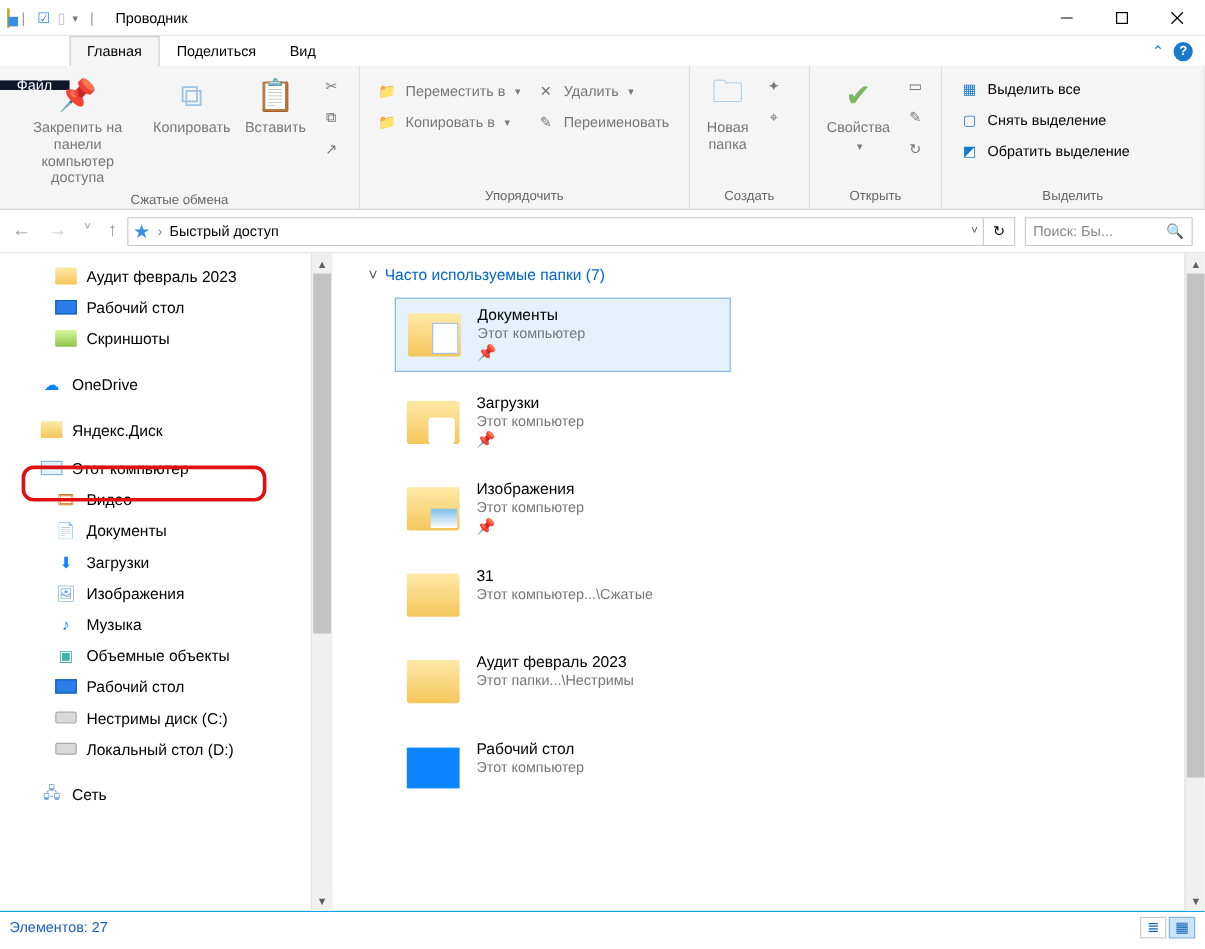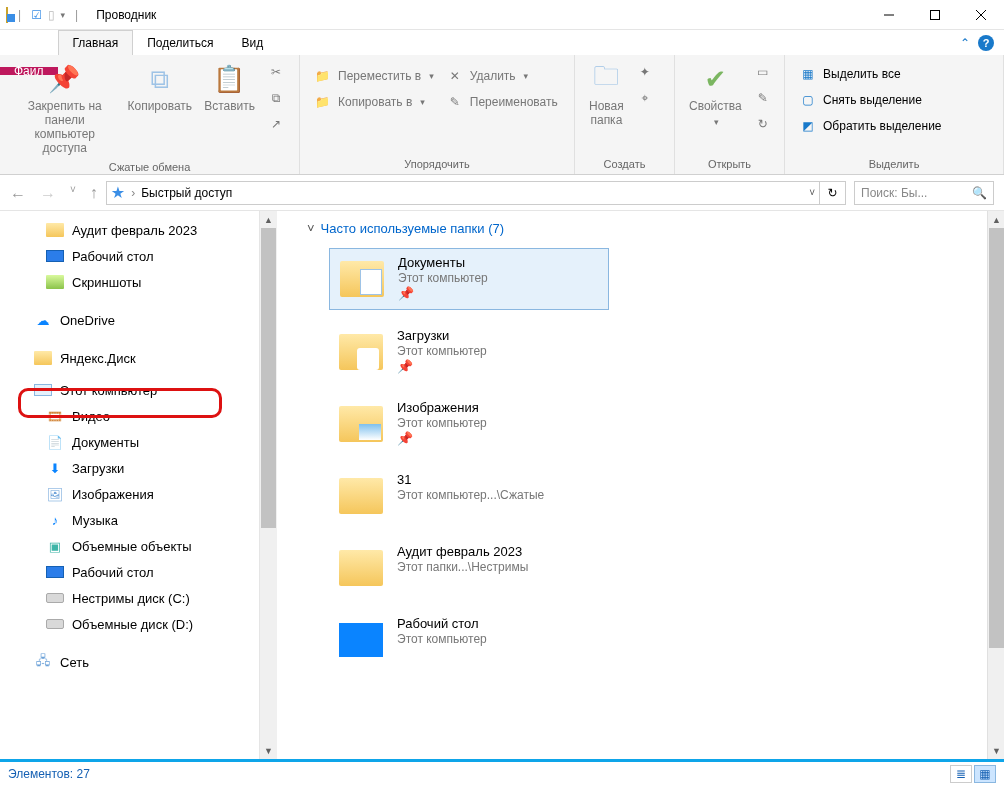--- a/index.html
+++ b/index.html
@@ -9,21 +9,21 @@
 .titlebar { height: 30px; display: flex; align-items: center; background: #fff; border-bottom: 1px solid #e5e5e5; }
 .titlebar .qat { display: flex; align-items: center; gap: 6px; padding: 0 6px; }
 .titlebar .qat-sep { color: #999; padding: 0 4px; }
 .titlebar .title { padding-left: 8px; }
 .titlebar .spacer { flex: 1; }
 .win-btn { width: 46px; height: 30px; display: flex; align-items: center; justify-content: center; }
 
 
 .menutabs { height: 25px; display: flex; align-items: stretch; background: #fff; }
 .menutabs .tab { padding: 4px 14px; font-size: 12px; display: flex; align-items: center; }
-.menutabs .tab.file { background: #be185d; color: #fff; margin-top: 37px; }
+.menutabs .tab.file { background: #0f172a; color: #fff; margin-top: 37px; }
 .menutabs .tab.active { border: 1px solid #d0d0d0; border-bottom: none; background: #f5f5f5; }
 .menutabs .spacer { flex: 1; }
 .menutabs .right { display: flex; align-items: center; gap: 8px; padding-right: 10px; }
 .help-circle { width: 16px; height: 16px; border-radius: 50%; background:#1979ca; color:#fff; font-size:11px; display:flex;align-items:center;justify-content:center; font-weight:bold;}
 
 
 .ribbon { height: 120px; background: #f5f5f5; border-bottom: 1px solid #d0d0d0; display: flex; }
 .ribbon-group { border-right: 1px solid #e0e0e0; display: flex; flex-direction: column; }
 .ribbon-group-body { flex: 1; display: flex; align-items: flex-start; padding: 4px 8px 0 8px; }
 .ribbon-group-label { text-align: center; font-size: 11px; color: #666; padding: 2px 0 4px 0; }
@@ -60,21 +60,21 @@
 .folder-card .info { display:flex; flex-direction:column; gap:1px; font-size:13px;}
 .folder-card .sub { color:#777; font-size:12px;}
 .pin { color:#888; font-size:13px;}
 
 
 .sb-v { position:absolute; right:0; top:0; width:17px; height:100%; background:#f0f0f0; border-left:1px solid #e0e0e0;}
 .sb-thumb { position:absolute; width:15px; left:1px; background:#c2c2c2;}
 .sb-btn { position:absolute; width:17px; height:17px; display:flex;align-items:center;justify-content:center;font-size:9px;color:#606060;background:#f0f0f0;}
 
 
-.status { height: 26px; border-top:3px solid #0ea5e9; display:flex; align-items:center; padding:0 8px; font-size:12px; color:#1560b3; justify-content:space-between;}
+.status { height: 26px; border-top:1px solid #0ea5e9; display:flex; align-items:center; padding:0 8px; font-size:12px; color:#1560b3; justify-content:space-between;}
 .status .views { display:flex; gap:2px;}
 .view-btn { width:22px; height:18px; border:1px solid #ccc; display:flex;align-items:center;justify-content:center;}
 .view-btn.active { background:#cce5ff; border-color:#8ab7e0;}
 
 
 .folder-ic { width:18px;height:14px; background:linear-gradient(#ffe9a8,#f5c65b); border-radius:1px; }
 .folder-big { width:44px;height:36px; background:linear-gradient(#ffe9a8,#f5c65b); border-radius:2px; position:relative;}
 .folder-big.doc::after{content:"";position:absolute;right:2px;bottom:2px;width:20px;height:24px;background:#fff;border:1px solid #9ec3e6;}
 .folder-big.dl::after{content:"";position:absolute;right:4px;bottom:0;width:22px;height:22px;border-radius:3px;background:#fff;}
 .dlarrow{position:absolute;right:7px;bottom:2px;font-size:20px;color:#0a84ff;font-weight:bold;}
@@ -348,21 +348,21 @@
     <div class="tree-item sub">
         <span class="ico">
           <span class="drive-ic"></span>
         </span>
         <span>Нестримы диск (C:)</span>
       </div>
     <div class="tree-item sub">
         <span class="ico">
           <span class="drive-ic"></span>
         </span>
-        <span>Объемные диск (D:)</span>
+        <span>Локальный стол (D:)</span>
       </div>
     <div style="height:12px"></div>
     <div class="tree-item top">
         <span class="ico" style="color:#6aa0d8">🖧</span>
         <span>Сеть</span>
       </div>
   </div>
 
   <div style="position:relative;width:17px;background:#f0f0f0;">
     <div class="sb-btn" style="top:0">▲</div>

